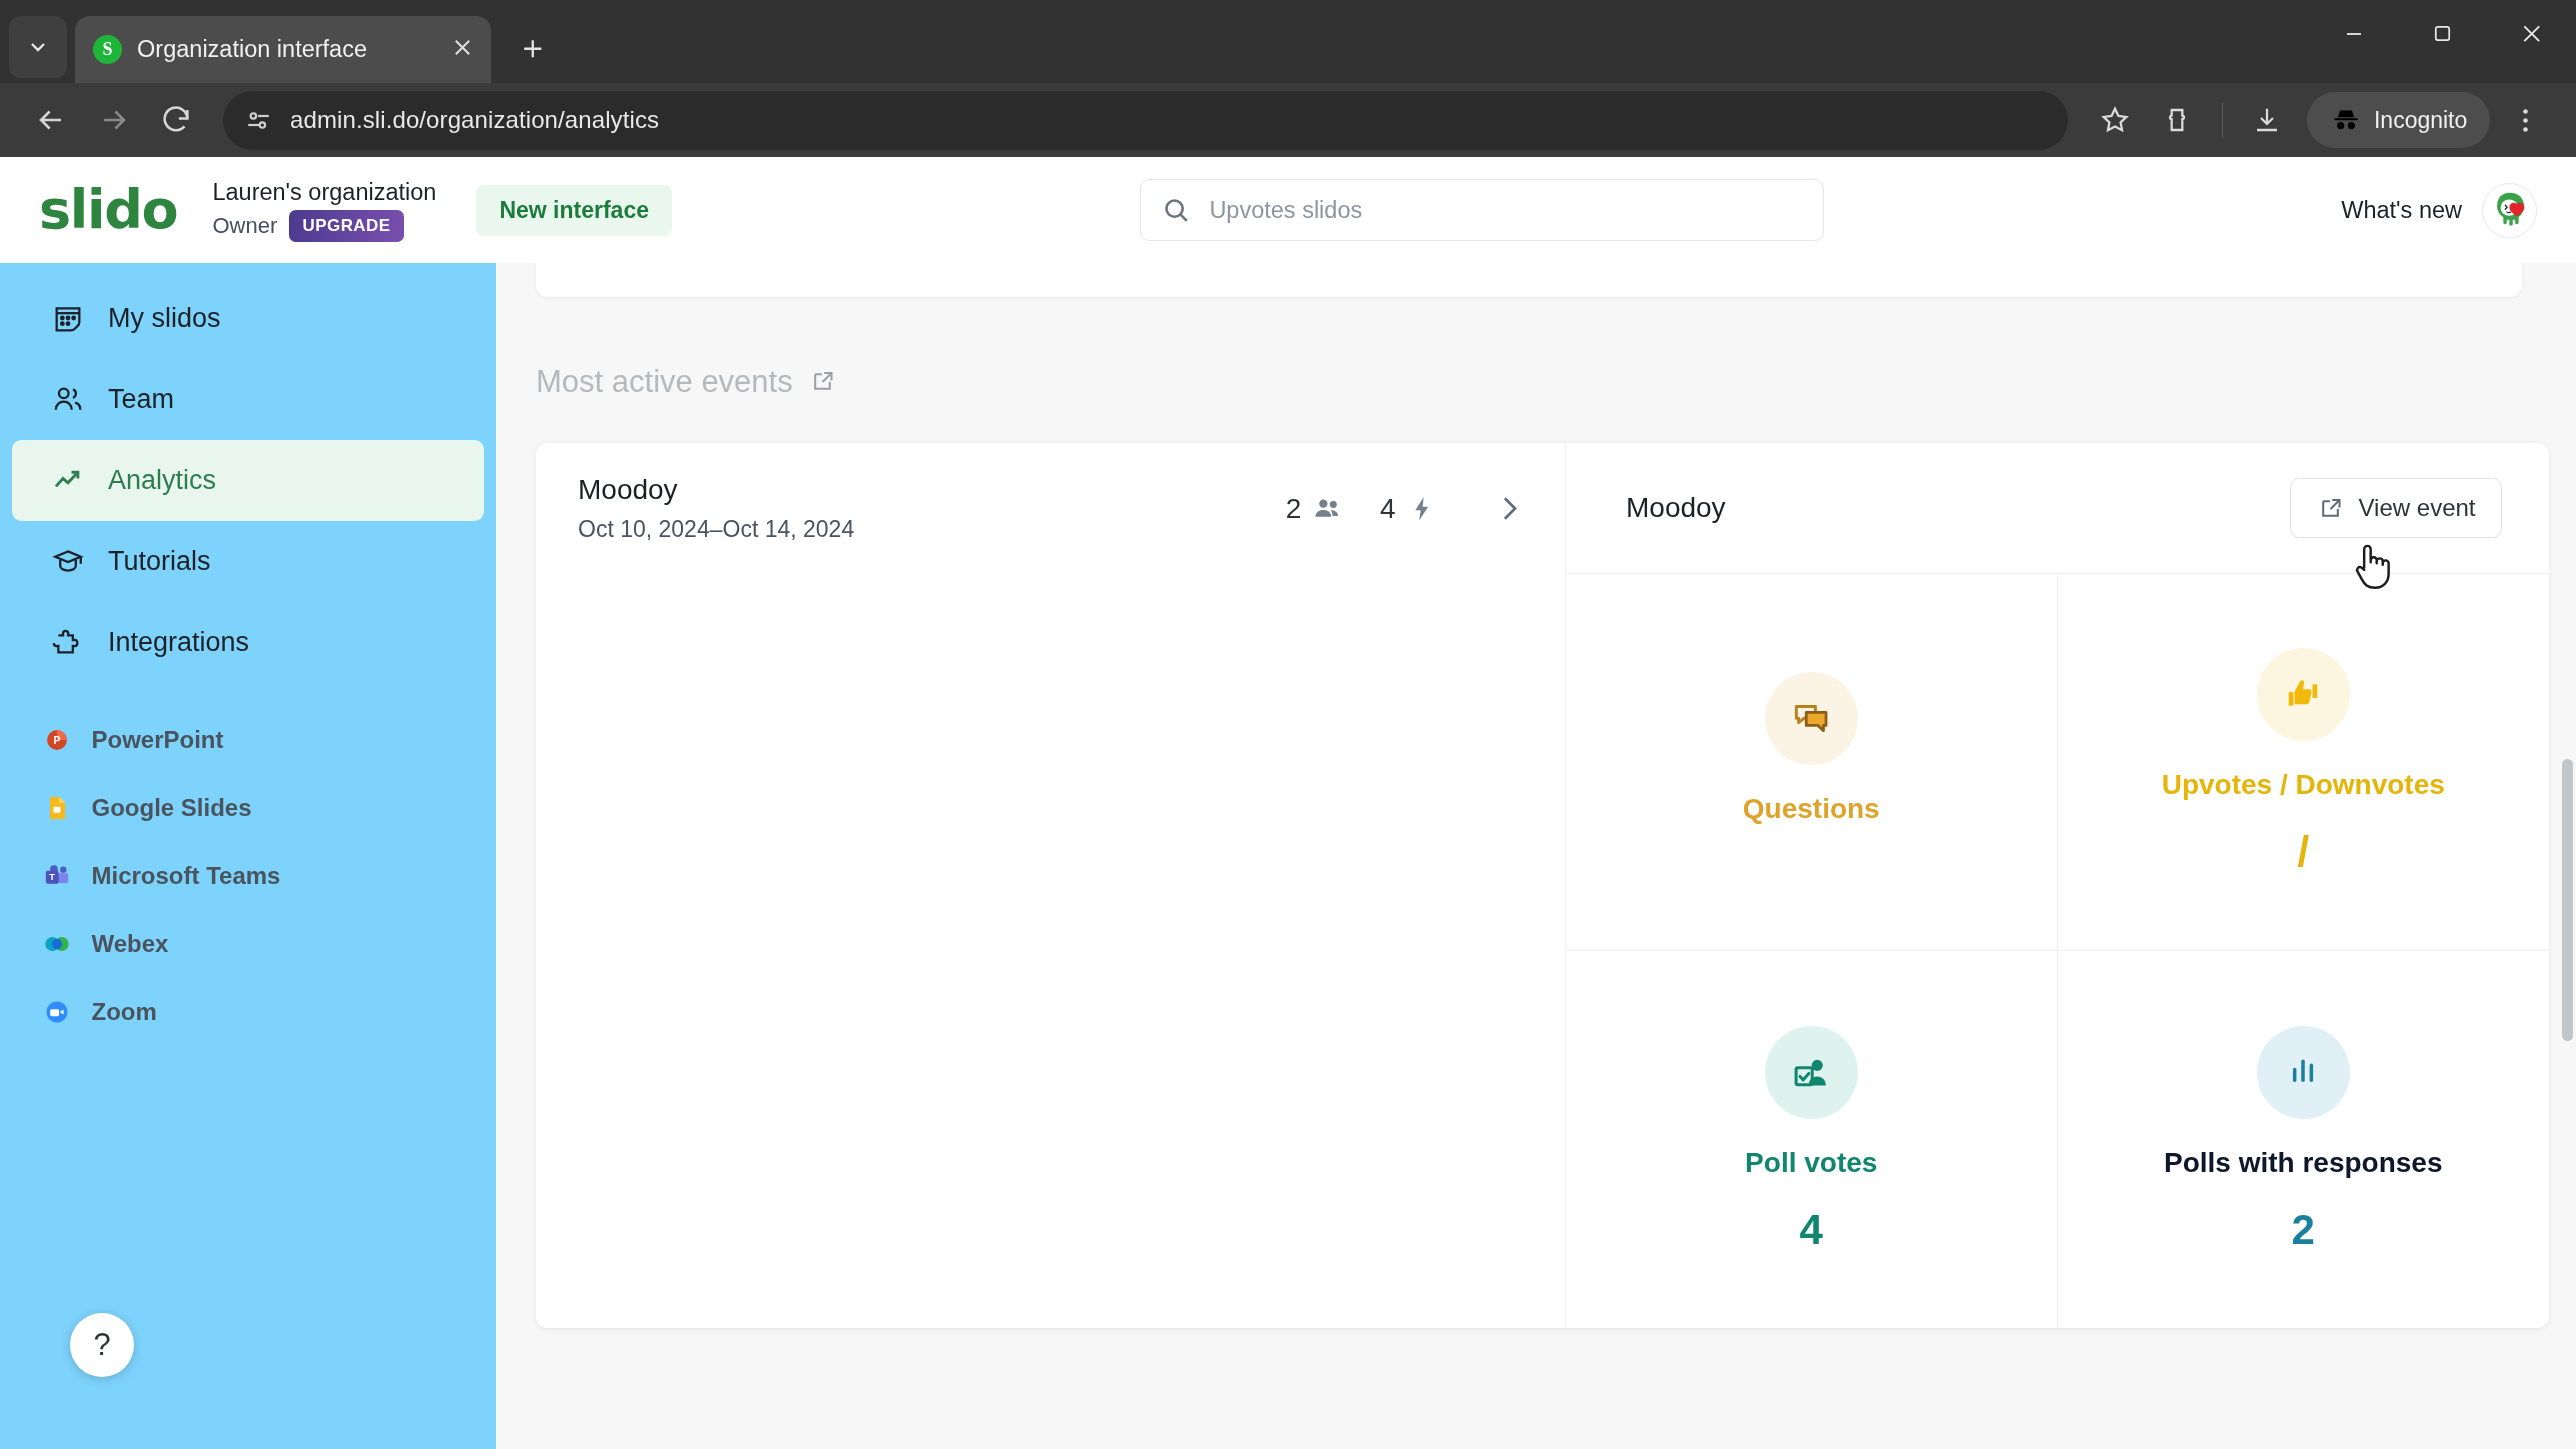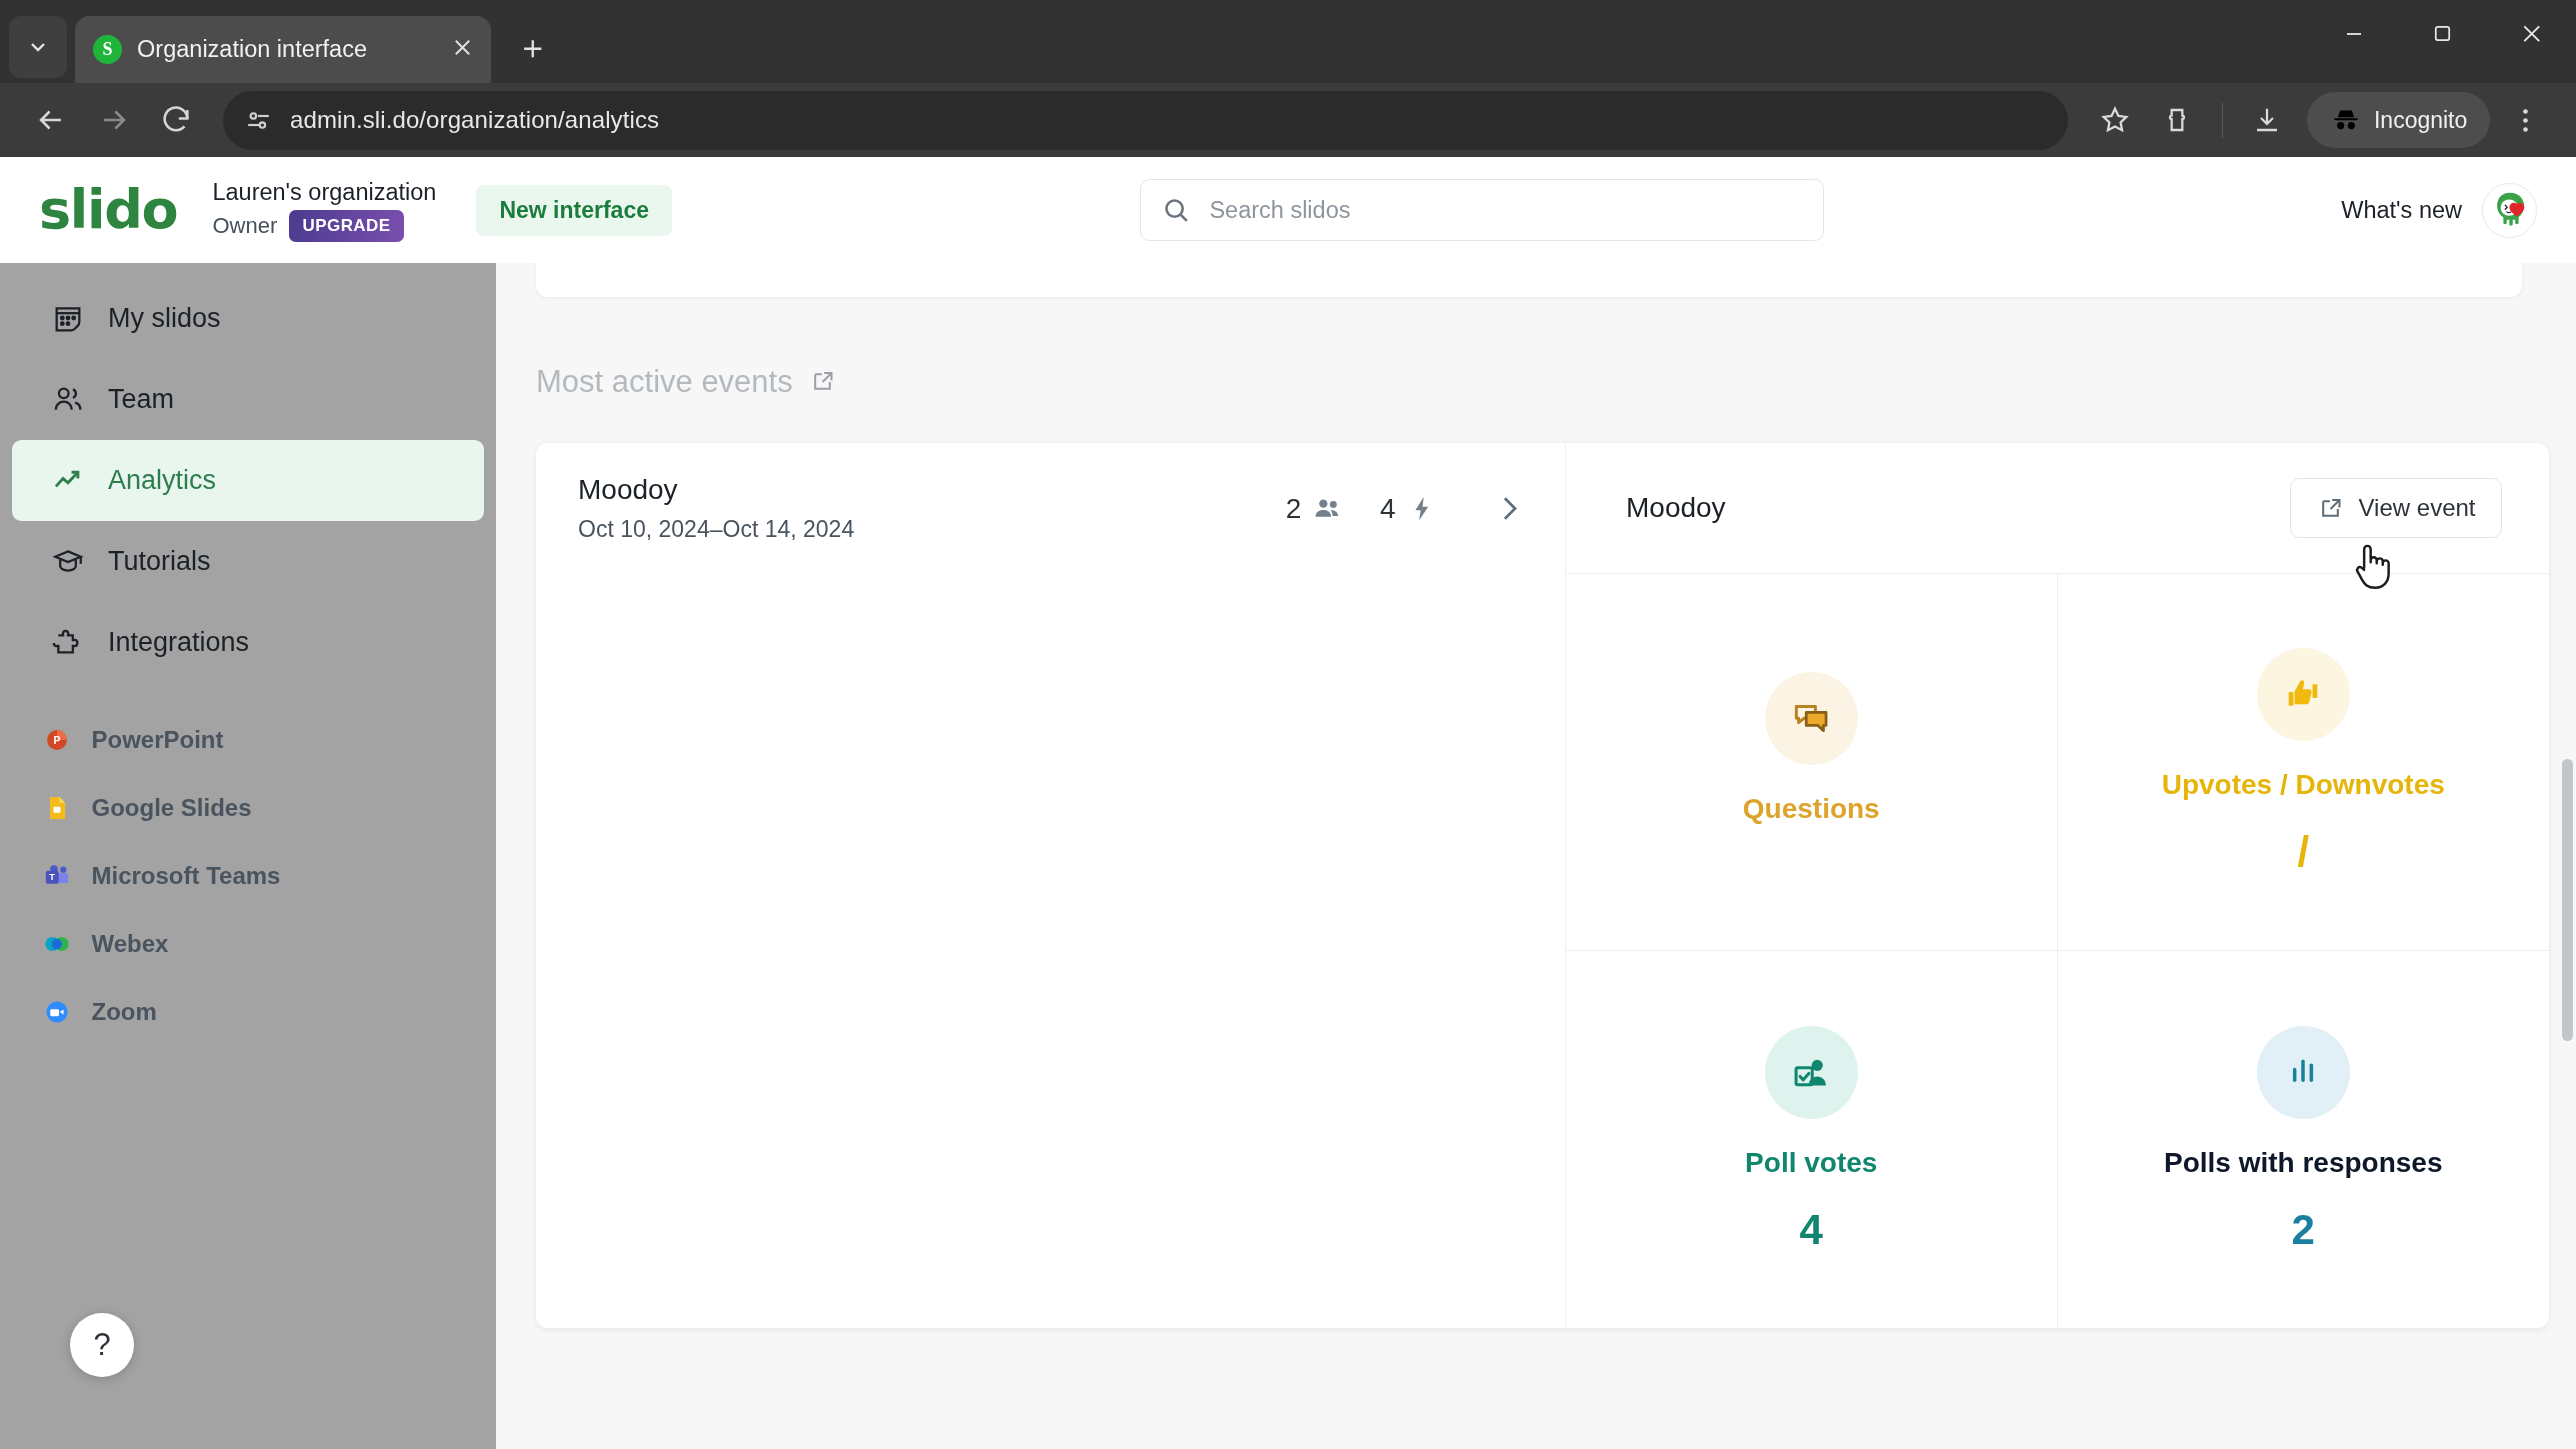--- a/index.html
+++ b/index.html
@@ -119,21 +119,21 @@
   .avatar {
     width: 55px; height: 55px; border-radius: 50%;
     border: 1.3px solid #e6e8ea; background: #fff;
     display: flex; align-items: center; justify-content: center; overflow: hidden;
   }
 
   .app-body { flex: 1 1 auto; display: flex; min-height: 0; position: relative; }
 
   
   .sidebar {
-    width: 496px; flex: 0 0 496px; background: #a3a3a3;
+    width: 496px; flex: 0 0 496px; background: #7dd3fc;
     padding-top: 14.8px; display: flex; flex-direction: column; position: relative;
   }
   .nav-item {
     height: 81px; display: flex; align-items: center; gap: 23px;
     padding: 0 38px; margin: 0 12px; border-radius: 9.4px;
   }
   .nav-item .nav-label { font-size: 27px; color: #1c2127; }
   .nav-item.active { background: #e8f6ed; }
   .nav-item.active .nav-label { color: #2e7d4f; }
   .nav-item.active .nav-ico { color: #2e7d4f; }
@@ -358,21 +358,21 @@
         </div>
       </div>
 
       <div class="new-interface">New interface</div>
 
       <div class="search-wrap">
         <svg width="31" height="31" viewBox="0 0 24 24" fill="none" stroke="#6b747d" stroke-width="2">
           <circle cx="10.5" cy="10.5" r="6.3"></circle>
             <path d="M15.2 15.2L20 20"></path>
           </svg>
-        <span class="search-placeholder">Search slidos</span>
+        <span class="search-placeholder">Upvotes slidos</span>
       </div>
 
       <div class="header-right">
         <span class="whats-new">What's new</span>
         <div class="avatar">
           <svg width="50" height="50" viewBox="0 0 64 64">
             <path d="M32 10c11 0 18 7.5 18 17 0 6-2.5 11-7 14v7c0 1.2-1 2.2-2.2 2.2S38.6 49.2 38.6 48v-3.6h-3.1V50c0 1.2-1 2.2-2.2 2.2S31.1 51.2 31.1 50v-5.6h-3.2V48c0 1.2-1 2.2-2.2 2.2S23.5 49.2 23.5 48v-6.8c-5-2.9-8-8.2-8-14.2C15.5 17.5 21 10 32 10z" fill="#3aa349"></path>
             <ellipse cx="31" cy="29" rx="11" ry="10.5" fill="#fdfdfd"></ellipse>
             <path d="M26 26l2.4 2.6L26 31" fill="none" stroke="#222" stroke-width="1.7" stroke-linecap="round" stroke-linejoin="round"></path>
             <path d="M28 34.5c1.6 1 3.6 1 5 0" fill="none" stroke="#222" stroke-width="1.5" stroke-linecap="round"></path>

